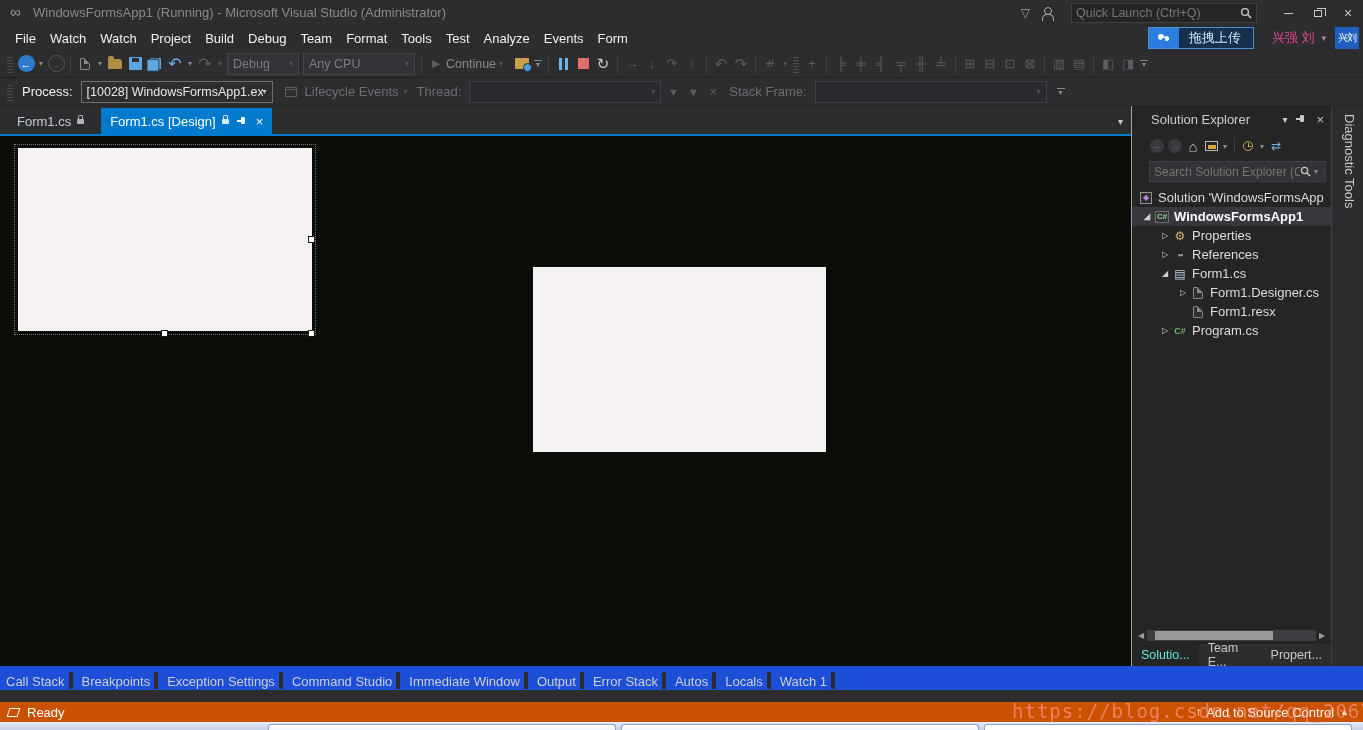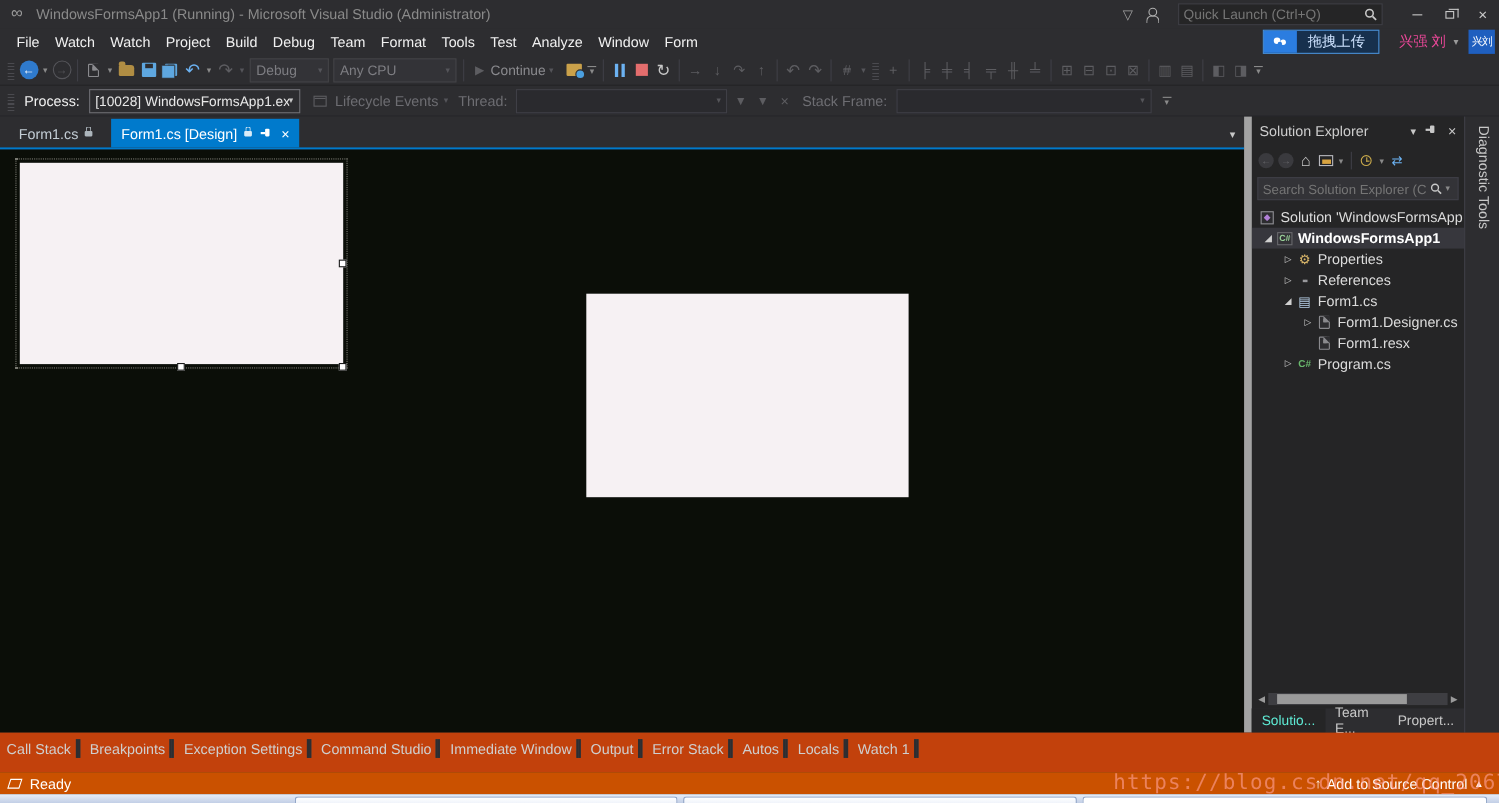--- a/index.html
+++ b/index.html
@@ -88,21 +88,21 @@
   .tabclose { margin-left:8px; font-size:13px; }
   .well-dd { position:absolute; right:8px; top:10px; color:#c8c8c8; font-size:10px; }
 
   
   .editor { position:absolute; left:0; top:136px; width:1131px; height:530px; background:#0b0e08; }
   .dform { position:absolute; background:#f6f1f3; }
   .dform.sel { outline:1px dotted #7a7a72; outline-offset:3px; }
   .handle { position:absolute; width:7px; height:7px; background:#ffffff; border:1px solid #1a1a1a; }
 
   
-  .sepanel { position:absolute; left:1131px; top:106px; width:200px; height:560px; background:#252526; border-left:7px solid #a3a3a3; }
+  .sepanel { position:absolute; left:1131px; top:106px; width:200px; height:560px; background:#252526; border-left:1px solid #a3a3a3;padding-left:12px; }
   .se-title { height:27px; display:flex; align-items:center; padding:0 7px; color:#cccccc; font-size:13px; }
   .se-title .sp { flex:1; }
   .se-tbtn { color:#c8c8c8; font-size:10px; margin-left:9px; }
   .se-toolbar { height:26px; display:flex; align-items:center; padding:0 4px; }
   .se-ico { display:inline-flex; align-items:center; justify-content:center; min-width:18px; height:20px; color:#c8c8c8; font-size:12px; }
   .circle-dim { width:14px; height:14px; border-radius:50%; background:#3a3a3e; color:#6a6a6e; display:flex; align-items:center; justify-content:center; font-size:9px; }
   .switchv { width:13px; height:10px; border:1px solid #b9b9be; position:relative; background:#252526; }
   .switchv::after { content:""; position:absolute; left:2px; bottom:1px; width:8px; height:4px; background:#d9a441; }
   .clockic { width:10px; height:10px; border:1px solid #c8a94b; border-radius:50%; position:relative; }
   .clockic::before { content:""; position:absolute; left:4px; top:1px; width:1px; height:4px; background:#c8a94b; }
@@ -126,21 +126,21 @@
   .se-scroll .thumb { position:absolute; left:8px; top:1px; width:118px; height:9px; background:#9a9a9a; }
   .se-tabs { position:absolute; left:0; right:0; bottom:0; height:22px; background:#2d2d30; display:flex; align-items:stretch; }
   .se-tab { display:flex; align-items:center; padding:0 9px; font-size:12.5px; color:#c8c8c8; }
   .se-tab.active { background:#252526; color:#5eead4; }
 
   
   .diagstrip { position:absolute; left:1331px; top:106px; width:32px; height:560px; background:#2d2d30; border-left:1px solid #3f3f46; }
   .diagstrip .vt { writing-mode:vertical-rl; color:#c8c8c8; font-size:13px; margin:8px auto 0 auto; display:block; width:18px; }
 
   
-  .bottomarea { position:absolute; left:0; top:666px; width:1363px; height:36px; background:#c2410c; }
+  .bottomarea { position:absolute; left:0; top:666px; width:1363px; height:24px; background:#1d4ed8; }
   .btabs { display:flex; padding-left:2px; padding-top:6px; }
   .btab { margin-right:5px; }
   .btab .bl { color:#cfcfcf; font-size:13px; padding:0 4px; white-space:nowrap; }
   .btab .blk { height:10px; background:#45454a; margin-top:3px; border-left:2px solid #2d2d30; border-right:2px solid #2d2d30; }
 
   
   .statusbar { position:absolute; left:0; top:702px; width:1363px; height:20px; background:#ca5100; color:#ffffff; display:flex; align-items:center; font-size:13px; }
   .sb-ico { width:11px; height:9px; border:1.5px solid #ffffff; transform:skewX(-18deg); margin:0 8px 0 8px; }
   .sb-right { position:absolute; right:14px; top:0; height:20px; display:flex; align-items:center; }
   .sb-up { font-size:12px; margin-right:5px; }
@@ -186,21 +186,21 @@
     <span class="menu-item">Watch</span>
     <span class="menu-item">Watch</span>
     <span class="menu-item">Project</span>
     <span class="menu-item">Build</span>
     <span class="menu-item">Debug</span>
     <span class="menu-item">Team</span>
     <span class="menu-item">Format</span>
     <span class="menu-item">Tools</span>
     <span class="menu-item">Test</span>
     <span class="menu-item">Analyze</span>
-    <span class="menu-item">Window</span>
+    <span class="menu-item">Events</span>
     <span class="menu-item">Form</span>
     <div class="acct">
       <div class="upload-btn">
         <span class="baidu-ico">
           <svg width="14" height="10" viewBox="0 0 14 10">
               <circle cx="4" cy="4" r="3" fill="#fff"></circle>
               <circle cx="9.5" cy="5.5" r="2.5" fill="#fff"></circle>
               <circle cx="6.5" cy="7" r="2" fill="#2b7de0"></circle>
             </svg>
         </span>

